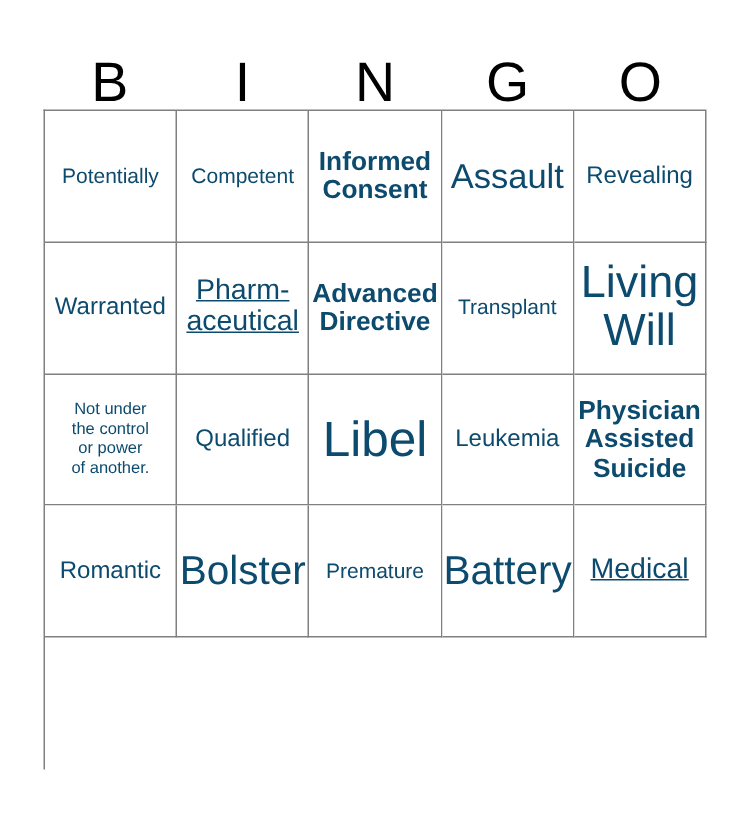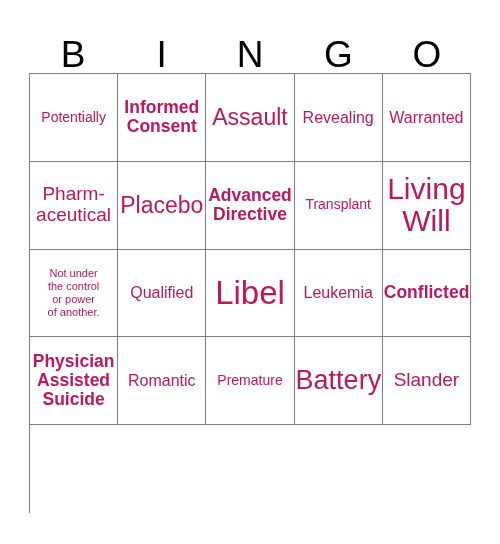--- a/index.html
+++ b/index.html
@@ -65,28 +65,28 @@
     padding: 1px 1px;
     overflow: hidden;
     background: #ffffff;
   }
   .cell-text {
     display: block;
     width: 100%;
     line-height: 1.08;
     white-space: pre-line;
     word-break: normal;
-    color: #be185d;
+    color: #0c4a6e;
   }
   
   .fs-xs  { font-size: 11px;   line-height: 1.18; }
   .fs-s   { font-size: 14px;   line-height: 1.12; }
   .fs-m   { font-size: 16px;   line-height: 1.10; }
   .fs-ml  { font-size: 17.5px; line-height: 1.10; font-weight: bold; }
-  .fs-l   { font-size: 19px;   line-height: 1.10; }
+  .fs-l   { font-size: 19px;   line-height: 1.10; text-decoration: underline; }
   .fs-xl  { font-size: 23px;   line-height: 1.08; }
   .fs-2xl { font-size: 27px;   line-height: 1.08; }
   .fs-3xl { font-size: 30px;   line-height: 1.06; }
   .fs-4xl { font-size: 33px;   line-height: 1.05; }
 </style>
 </head>
 <body>
 
 <div class="card">
 
@@ -96,38 +96,38 @@
     <div class="letter">N</div>
     <div class="letter">G</div>
     <div class="letter">O</div>
   </div>
 
   <div class="bingo-grid" id="bingo-grid">
       <div class="cell">
         <span class="cell-text fs-s">Potentially</span>
       </div>
       <div class="cell">
+        <span class="cell-text fs-s">Competent</span>
+      </div>
+      <div class="cell">
         <span class="cell-text fs-ml">Informed
 Consent</span>
       </div>
       <div class="cell">
         <span class="cell-text fs-xl">Assault</span>
       </div>
       <div class="cell">
         <span class="cell-text fs-m">Revealing</span>
       </div>
       <div class="cell">
         <span class="cell-text fs-m">Warranted</span>
       </div>
       <div class="cell">
         <span class="cell-text fs-l">Pharm-
 aceutical</span>
-      </div>
-      <div class="cell">
-        <span class="cell-text fs-xl">Placebo</span>
       </div>
       <div class="cell">
         <span class="cell-text fs-ml">Advanced
 Directive</span>
       </div>
       <div class="cell">
         <span class="cell-text fs-s">Transplant</span>
       </div>
       <div class="cell">
         <span class="cell-text fs-3xl">Living
@@ -142,34 +142,34 @@
       <div class="cell">
         <span class="cell-text fs-m">Qualified</span>
       </div>
       <div class="cell">
         <span class="cell-text fs-4xl">Libel</span>
       </div>
       <div class="cell">
         <span class="cell-text fs-m">Leukemia</span>
       </div>
       <div class="cell">
-        <span class="cell-text fs-ml">Conflicted</span>
-      </div>
-      <div class="cell">
         <span class="cell-text fs-ml">Physician
 Assisted
 Suicide</span>
       </div>
       <div class="cell">
         <span class="cell-text fs-m">Romantic</span>
       </div>
       <div class="cell">
+        <span class="cell-text fs-2xl">Bolster</span>
+      </div>
+      <div class="cell">
         <span class="cell-text fs-s">Premature</span>
       </div>
       <div class="cell">
         <span class="cell-text fs-2xl">Battery</span>
       </div>
       <div class="cell">
-        <span class="cell-text fs-l">Slander</span>
+        <span class="cell-text fs-l">Medical</span>
       </div>
     </div>
 
 </div>
 
 </body></html>

